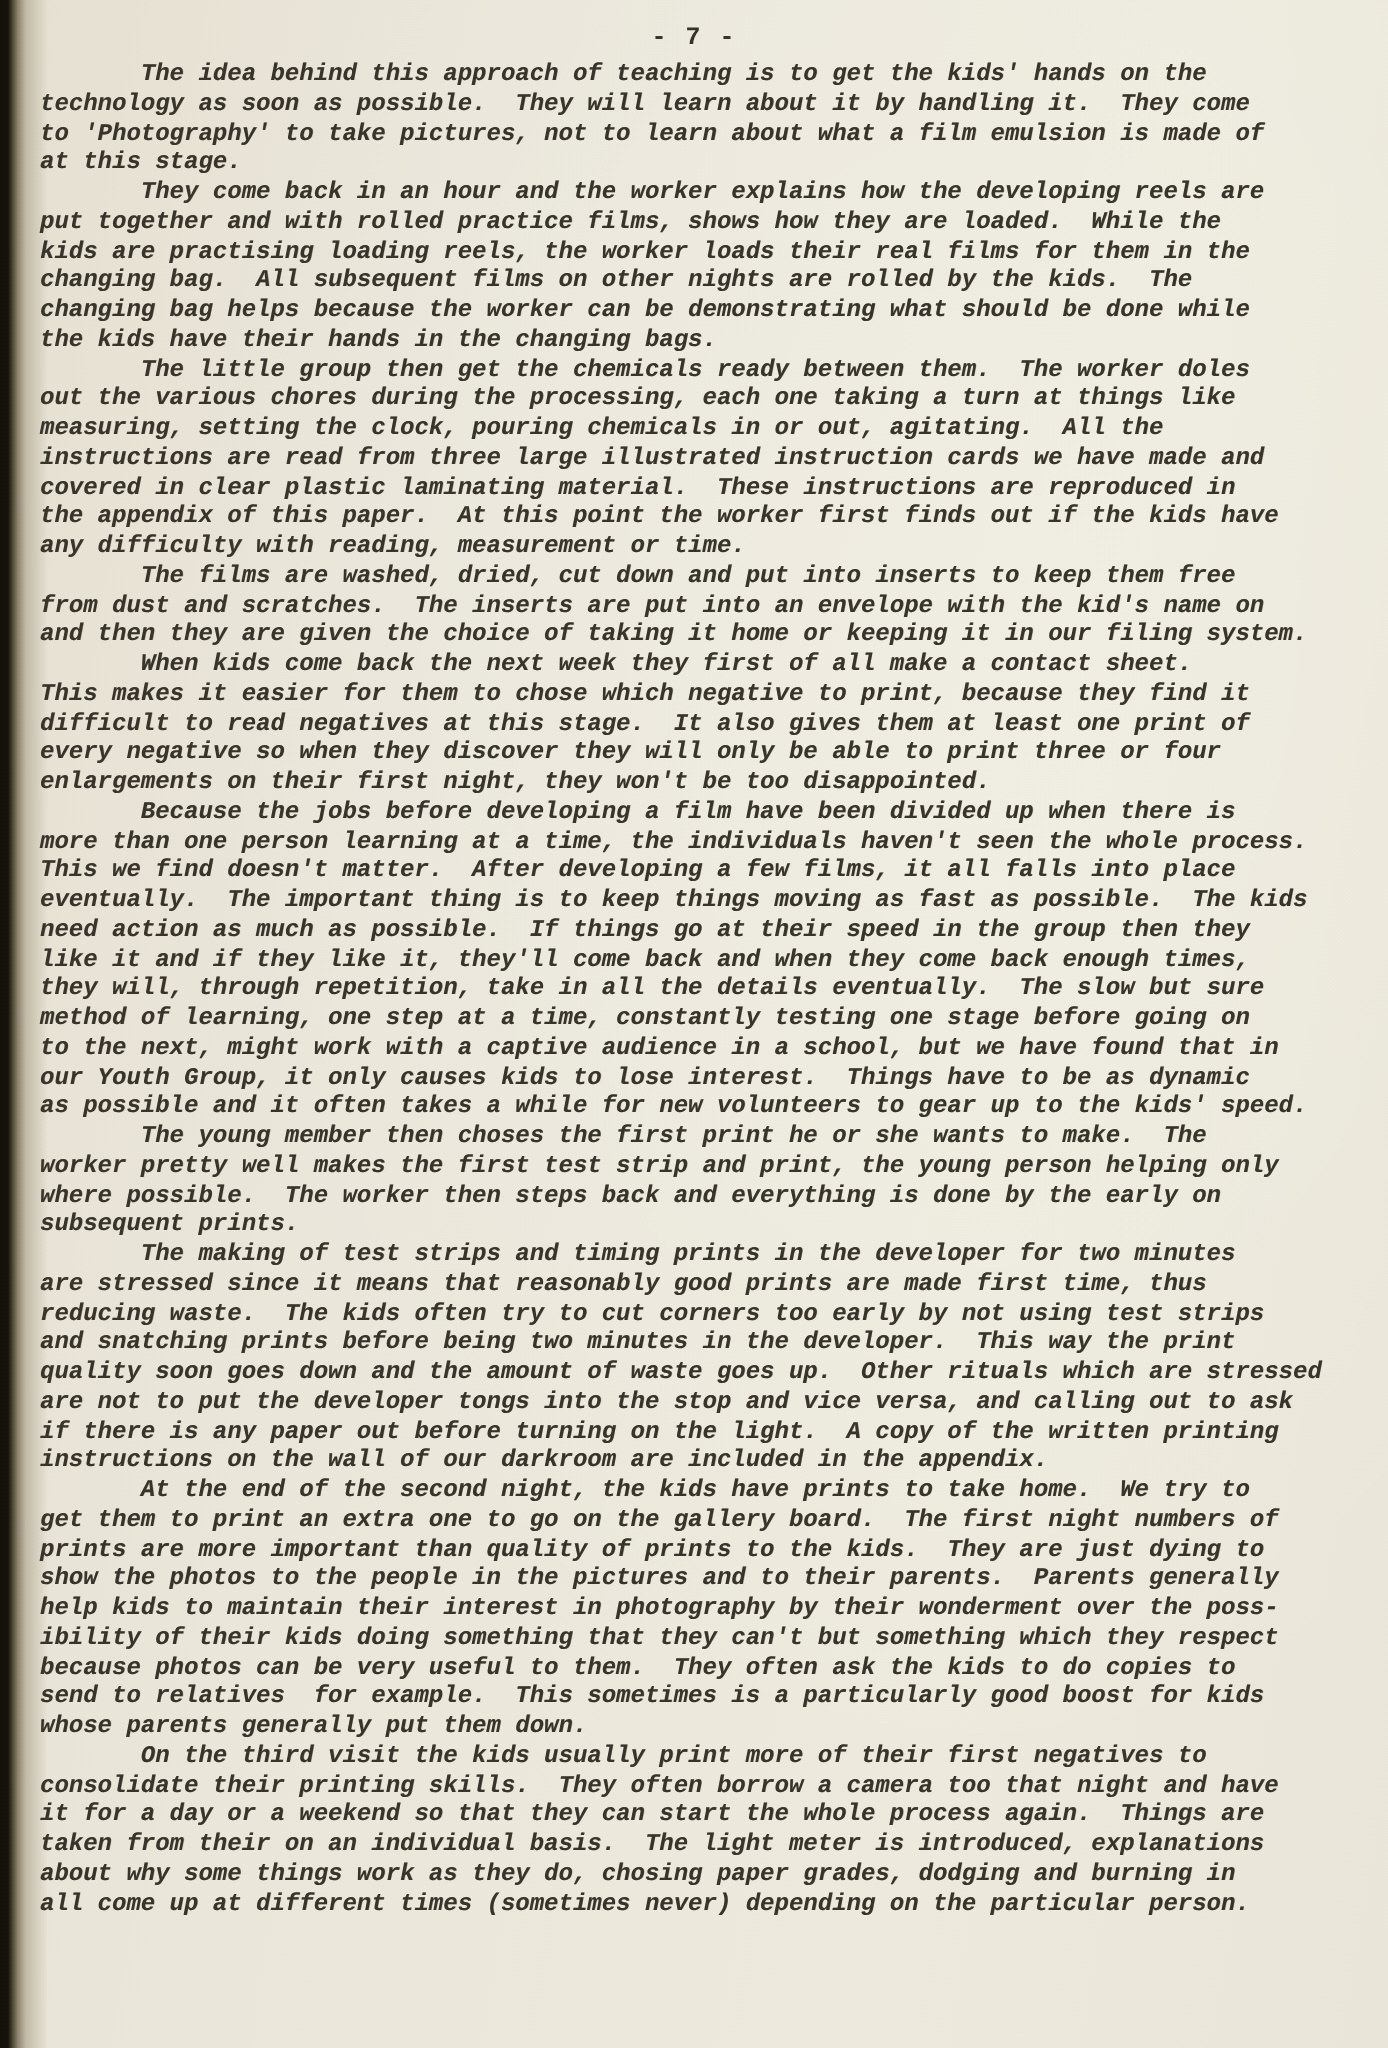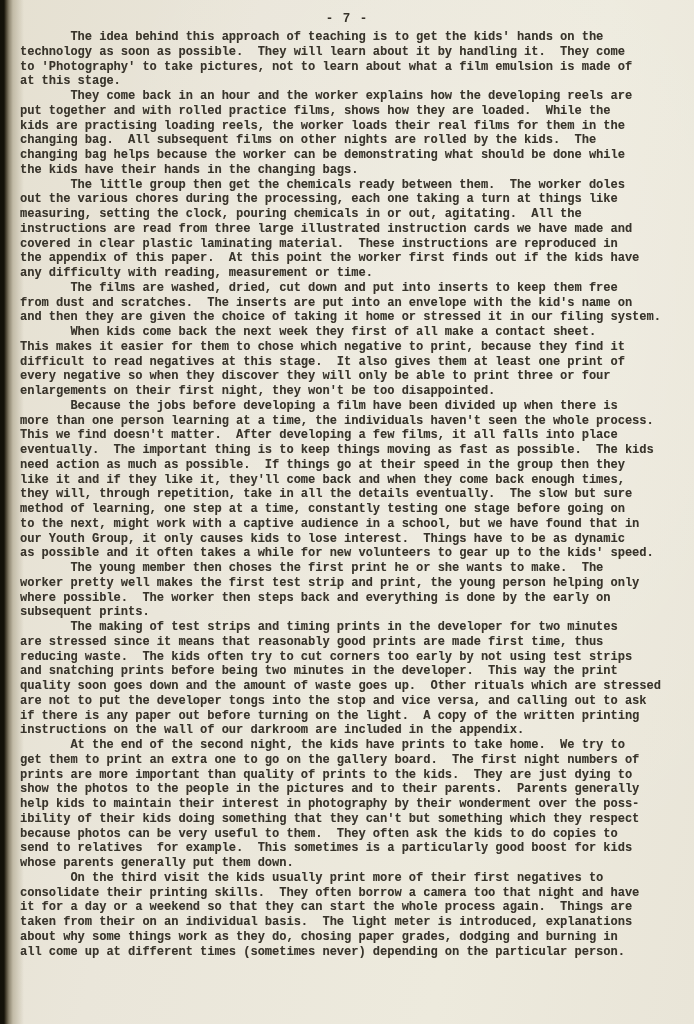--- a/index.html
+++ b/index.html
@@ -50,20 +50,21 @@
     color: #38342b;
   }
   .para {
     margin: 0;
     font-size: 12px;
     font-weight: 600;
     line-height: 14.75px;
     white-space: pre;
     color: #38342b;
     text-shadow: 0.2px 0.2px 0 rgba(56,52,43,0.35);
+    font-style: italic;
   }
 </style>
 </head>
 <body>
 
 <div class="page">
   <div class="scan-edge"></div>
   <div class="page-number">- 7 -</div>
   <div class="body-text">
     <p class="para">       The idea behind this approach of teaching is to get the kids' hands on the
@@ -78,21 +79,21 @@
 the kids have their hands in the changing bags.</p>
     <p class="para">       The little group then get the chemicals ready between them.  The worker doles
 out the various chores during the processing, each one taking a turn at things like
 measuring, setting the clock, pouring chemicals in or out, agitating.  All the
 instructions are read from three large illustrated instruction cards we have made and
 covered in clear plastic laminating material.  These instructions are reproduced in
 the appendix of this paper.  At this point the worker first finds out if the kids have
 any difficulty with reading, measurement or time.</p>
     <p class="para">       The films are washed, dried, cut down and put into inserts to keep them free
 from dust and scratches.  The inserts are put into an envelope with the kid's name on
-and then they are given the choice of taking it home or stressed it in our filing system.</p>
+and then they are given the choice of taking it home or keeping it in our filing system.</p>
     <p class="para">       When kids come back the next week they first of all make a contact sheet.
 This makes it easier for them to chose which negative to print, because they find it
 difficult to read negatives at this stage.  It also gives them at least one print of
 every negative so when they discover they will only be able to print three or four
 enlargements on their first night, they won't be too disappointed.</p>
     <p class="para">       Because the jobs before developing a film have been divided up when there is
 more than one person learning at a time, the individuals haven't seen the whole process.
 This we find doesn't matter.  After developing a few films, it all falls into place
 eventually.  The important thing is to keep things moving as fast as possible.  The kids
 need action as much as possible.  If things go at their speed in the group then they

